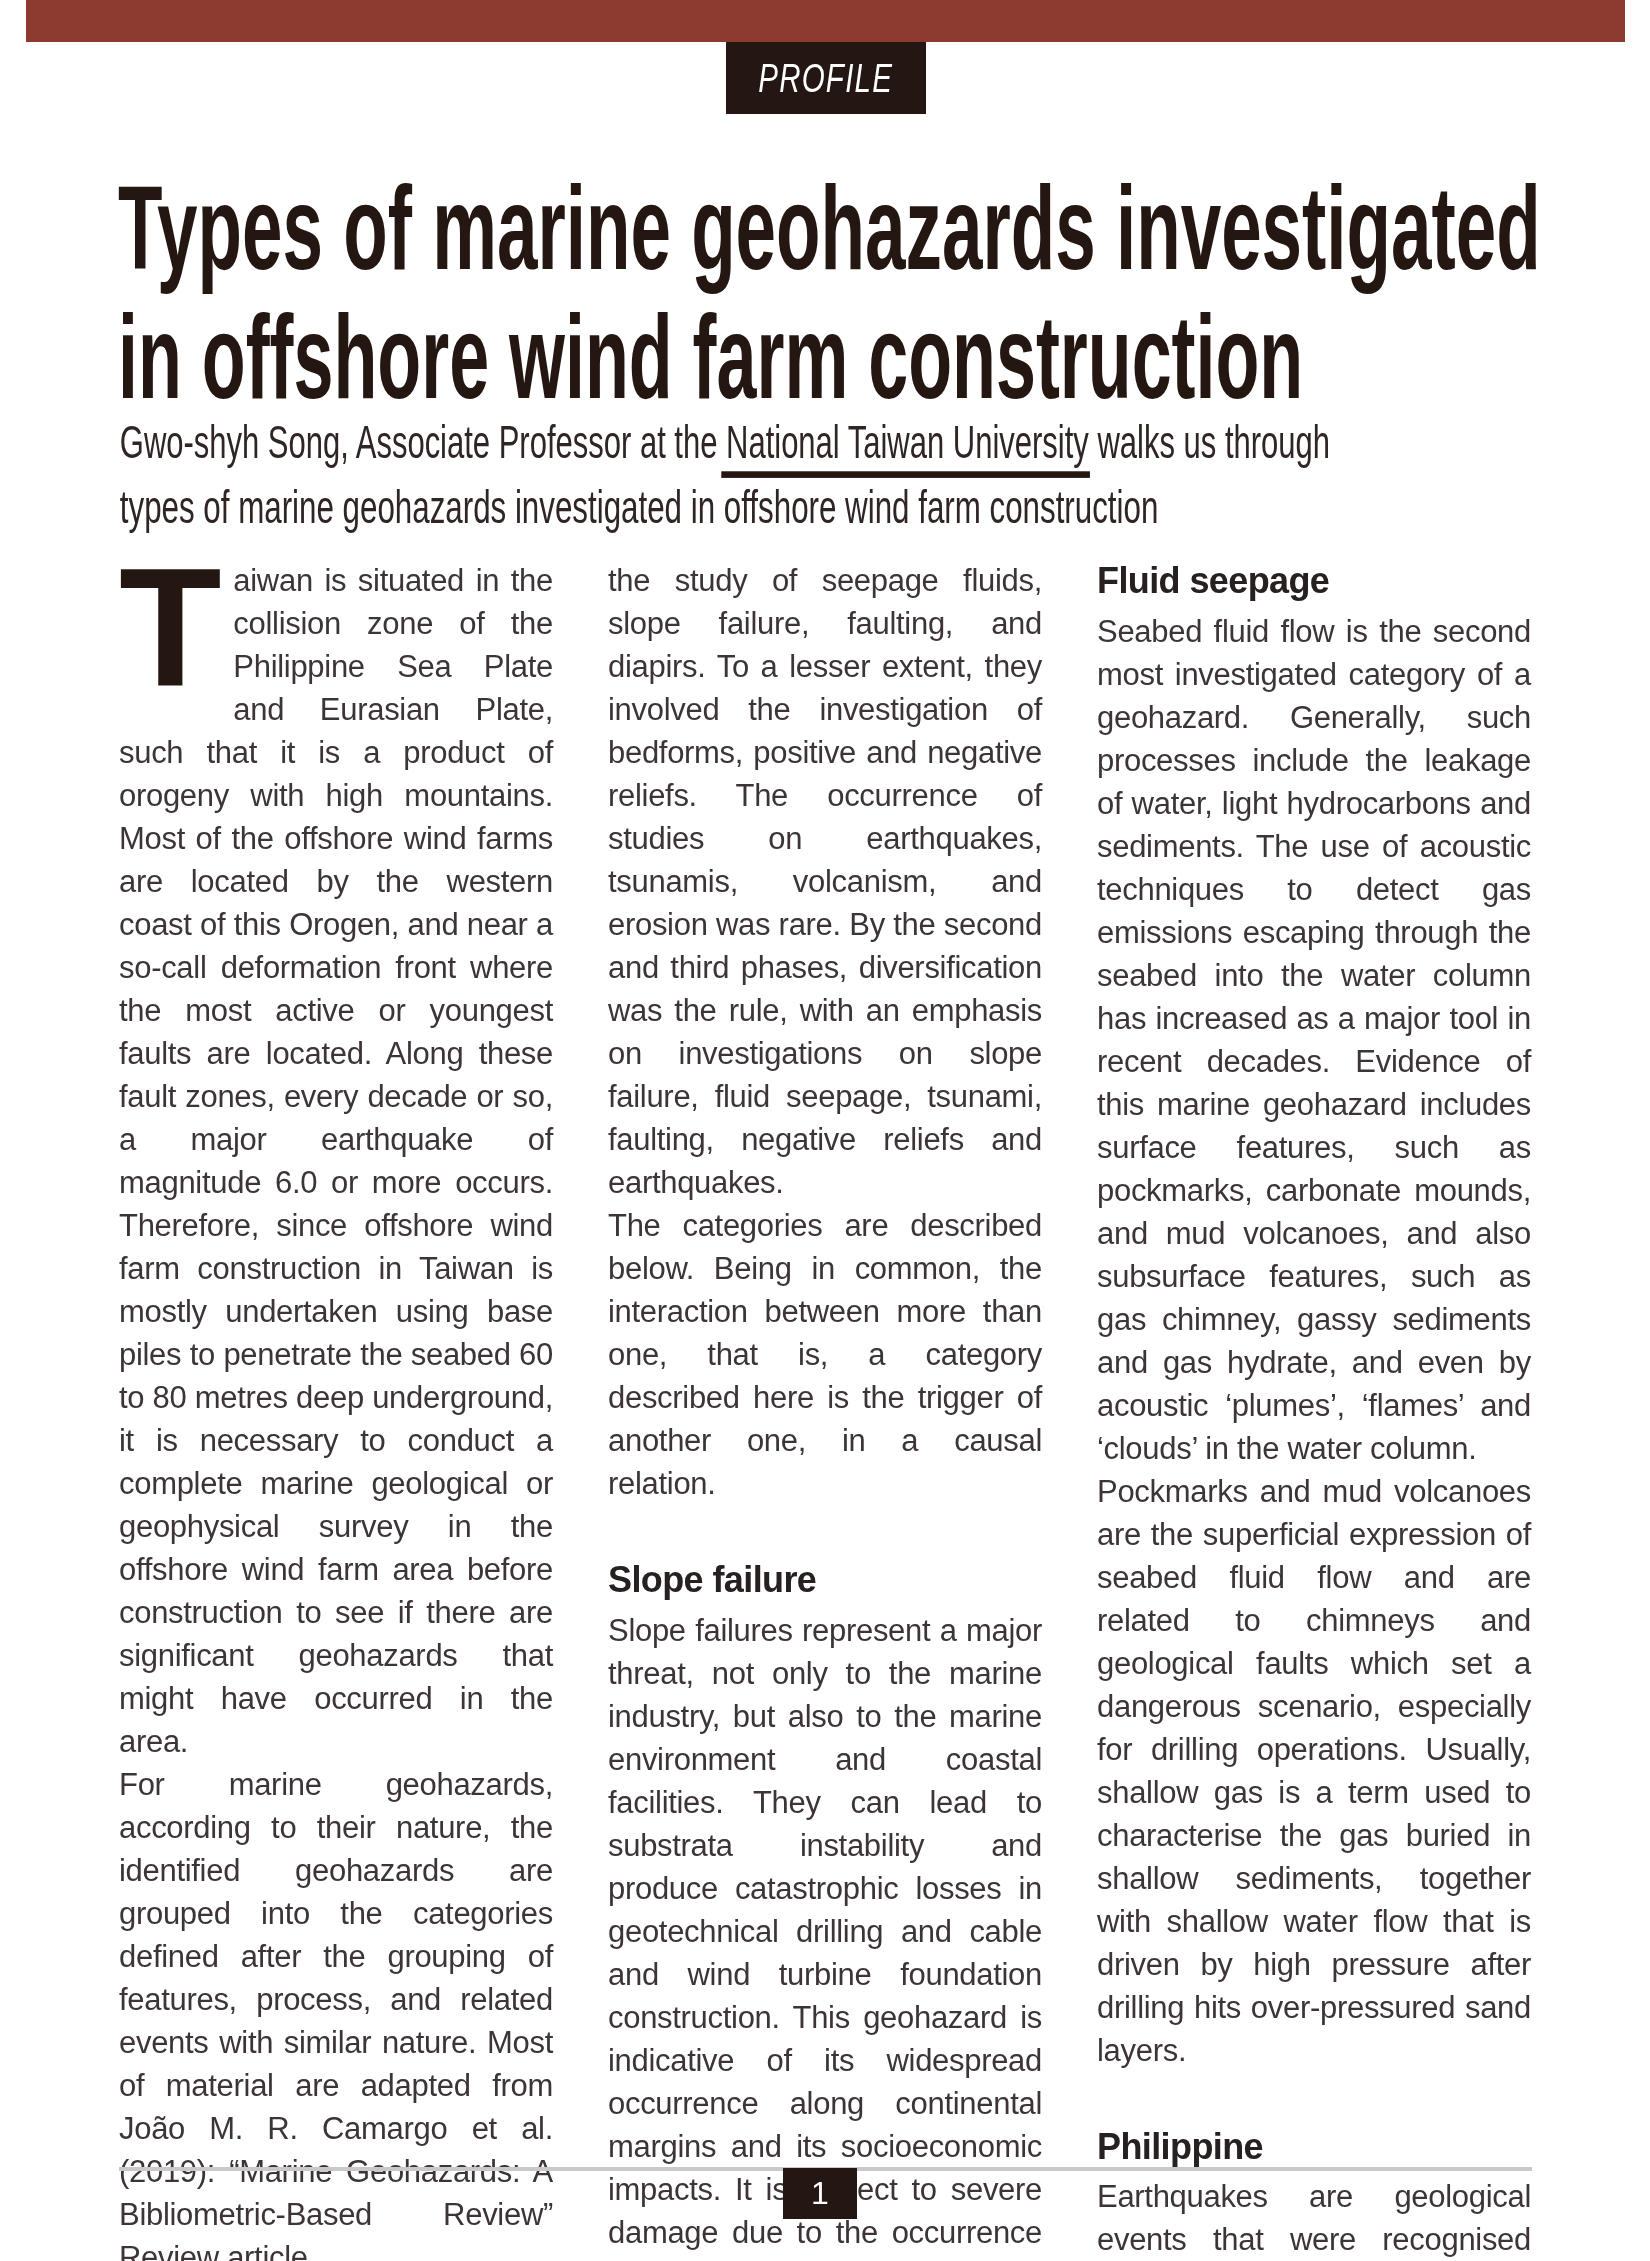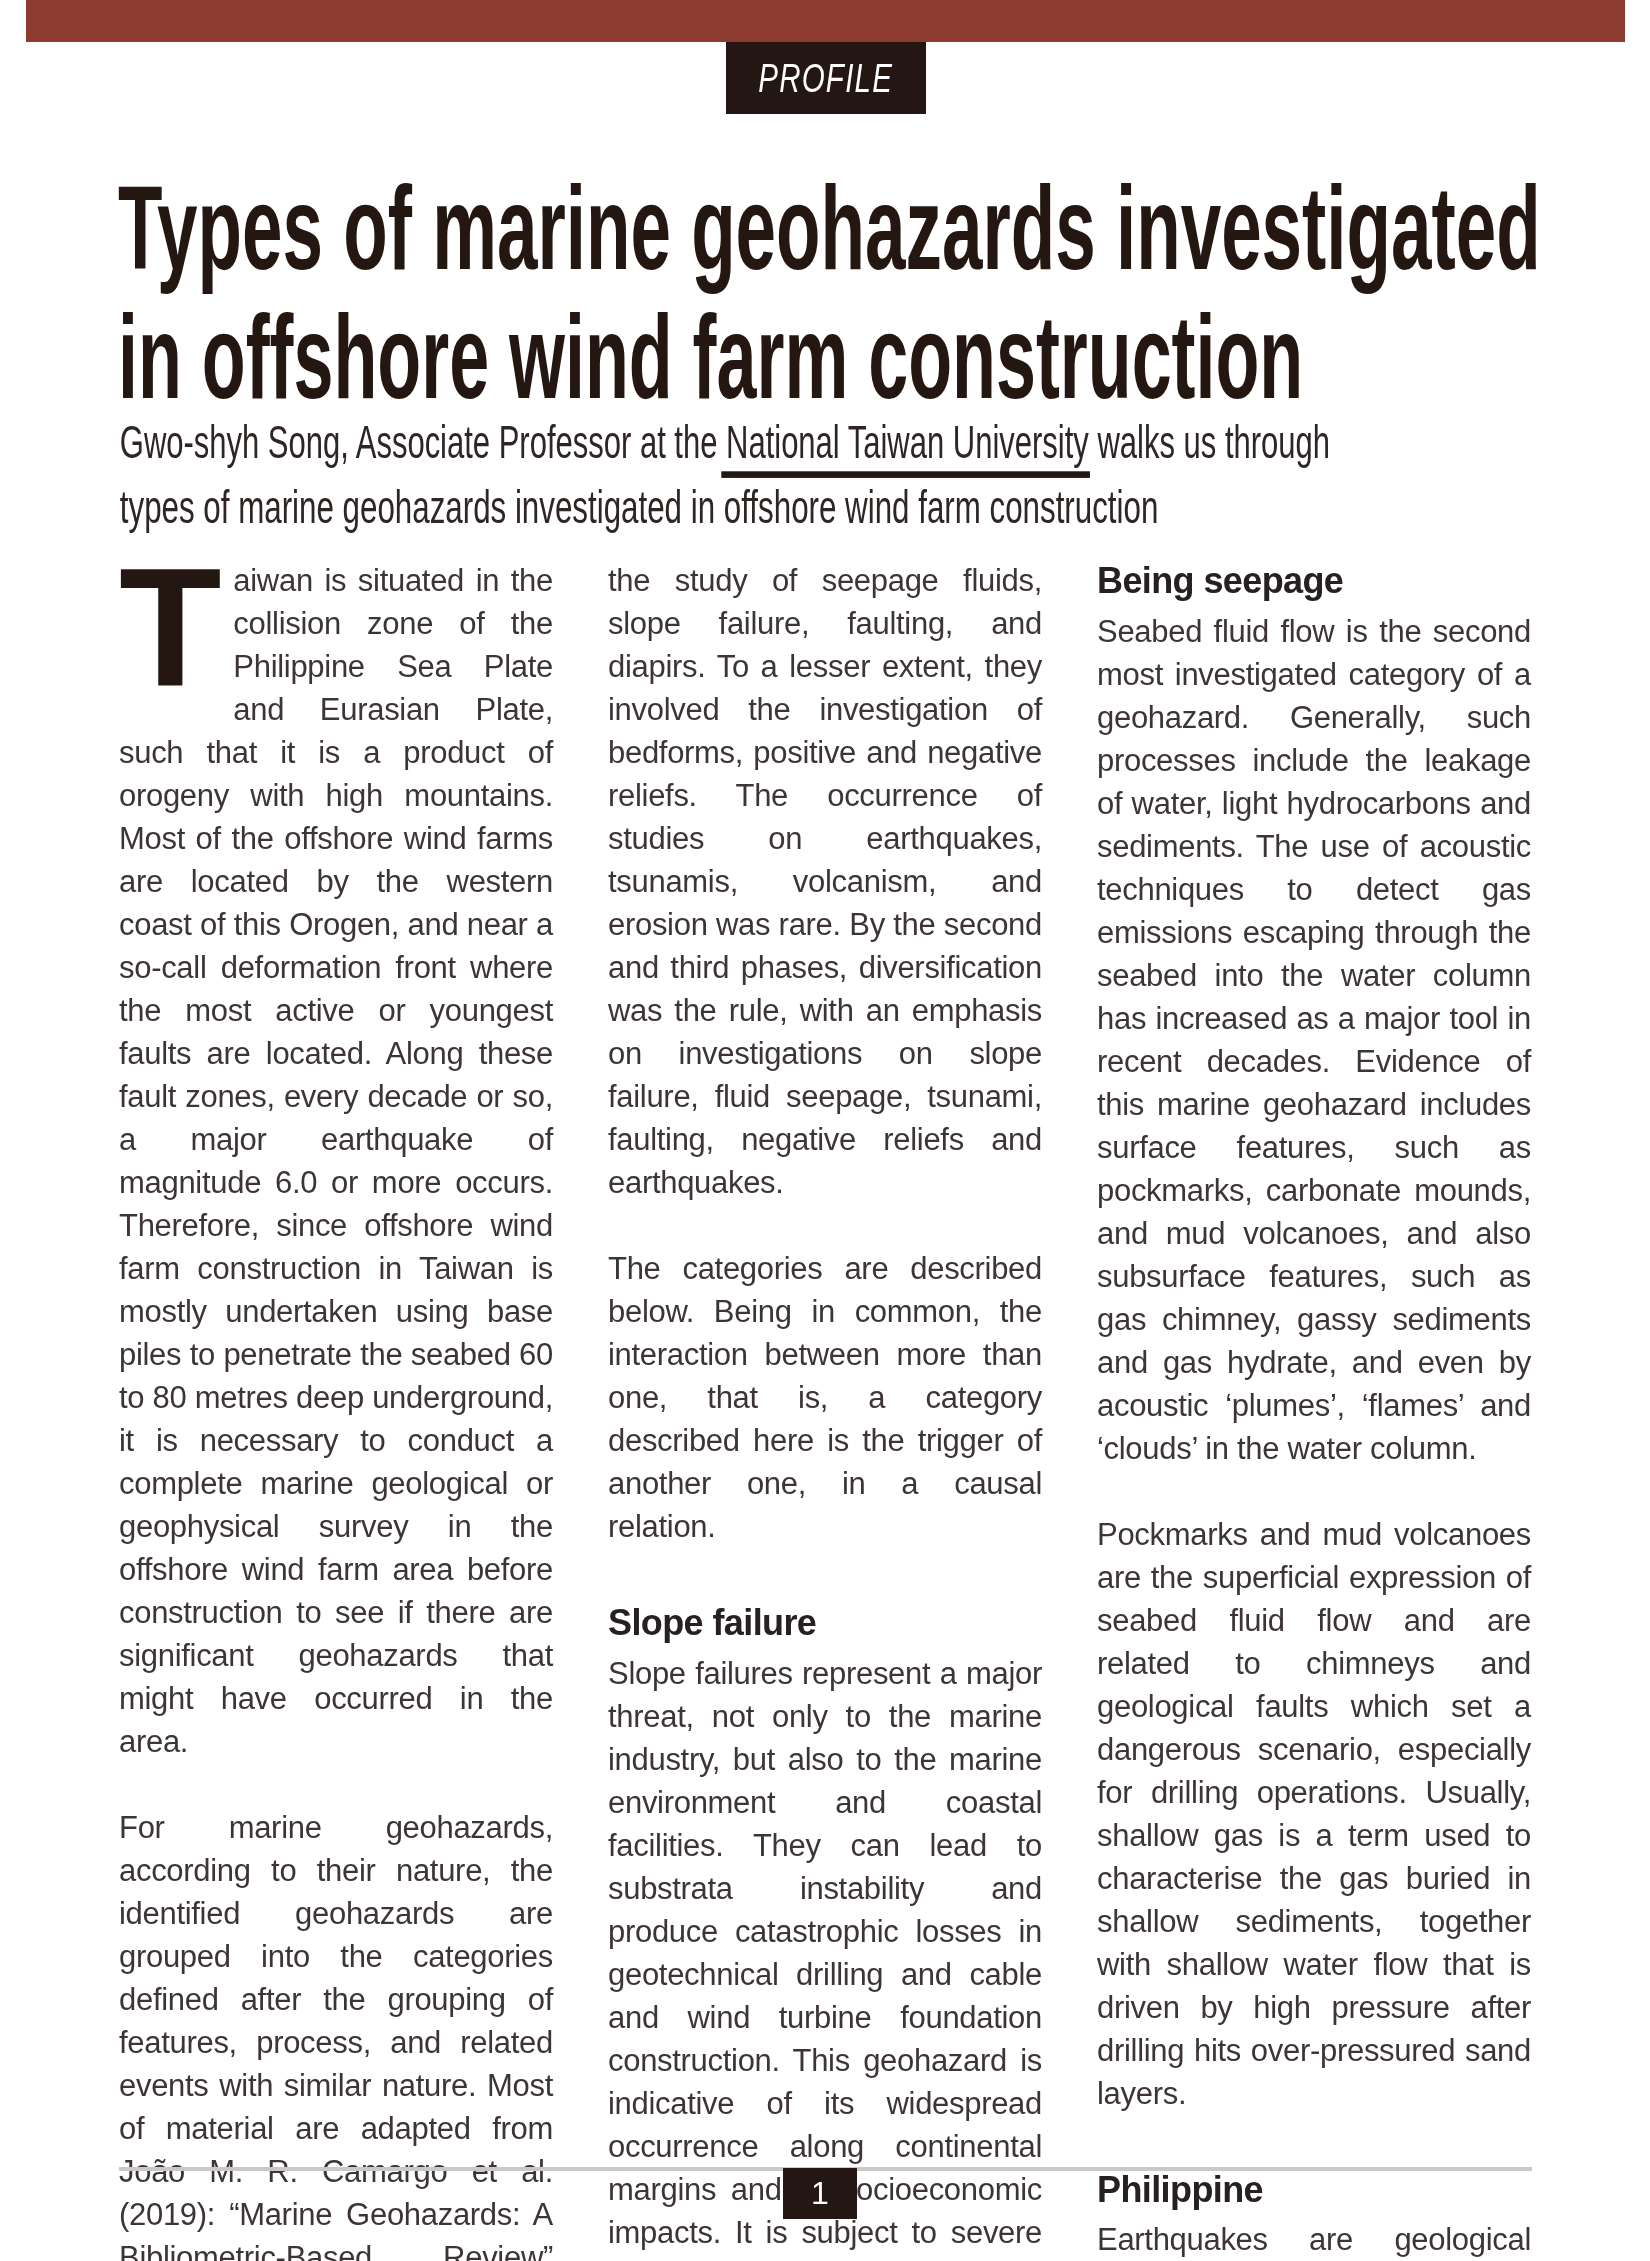--- a/index.html
+++ b/index.html
@@ -39,21 +39,21 @@
   #columns {
     position:absolute; left:119px; top:559px; width:1413px;
     display:flex; gap:55px; color:var(--body-text,#3d3436);
   }
   .col { width:434px; }
   .col p {
     margin:0; font-size:31px; line-height:43px; text-align:justify;
     letter-spacing:-0.3px;
   }
   .col p + p, .col h2 + p { margin-top:0; }
-  .col p.gap { margin-top:43px; }
+  .col p.gap { }
   .col h2 {
     margin:53px 0 7.7px 0; font-size:36px; line-height:43px; font-weight:800;
     color:var(--heading,#272020); letter-spacing:-0.6px; text-align:left;
   }
   .col h2.first { margin-top:0; }
   .dropcap {
     float:left; font-weight:900; color:var(--title,#241712);
     font-size:168px; line-height:130px; height:131px;
     margin:4.4px 12px 0 0; transform-origin:0 50%;
   }
@@ -99,21 +99,21 @@
     </div>
 
     <div class="col">
       <p>the study of seepage fluids, slope failure, faulting, and diapirs. To a lesser extent, they involved the investigation of bedforms, positive and negative reliefs. The occurrence of studies on earthquakes, tsunamis, volcanism, and erosion was rare. By the second and third phases, diversification was the rule, with an emphasis on investigations on slope failure, fluid seepage, tsunami, faulting, negative reliefs and earthquakes.</p>
       <p class="gap">The categories are described below. Being in common, the interaction between more than one, that is, a category described here is the trigger of another one, in a causal relation.</p>
       <h2>Slope failure</h2>
       <p>Slope failures represent a major threat, not only to the marine industry, but also to the marine environment and coastal facilities. They can lead to substrata instability and produce catastrophic losses in geotechnical drilling and cable and wind turbine foundation construction. This geohazard is indicative of its widespread occurrence along continental margins and its socioeconomic impacts. It is subject to severe damage due to the occurrence of submarine landslides. The main factors that contribute to the initiation of submarine landslides include rapid sedimentation rates, gas and gas hydrates, groundwater seepage, tectonic activity, volcanic activity and human activity.</p>
     </div>
 
     <div class="col">
-      <h2 class="first">Being seepage</h2>
+      <h2 class="first">Fluid seepage</h2>
       <p>Seabed fluid flow is the second most investigated category of a geohazard. Generally, such processes include the leakage of water, light hydrocarbons and sediments. The use of acoustic techniques to detect gas emissions escaping through the seabed into the water column has increased as a major tool in recent decades. Evidence of this marine geohazard includes surface features, such as pockmarks, carbonate mounds, and mud volcanoes, and also subsurface features, such as gas chimney, gassy sediments and gas hydrate, and even by acoustic ‘plumes’, ‘flames’ and ‘clouds’ in the water column.</p>
       <p class="gap">Pockmarks and mud volcanoes are the superficial expression of seabed fluid flow and are related to chimneys and geological faults which set a dangerous scenario, especially for drilling operations. Usually, shallow gas is a term used to characterise the gas buried in shallow sediments, together with shallow water flow that is driven by high pressure after drilling hits over-pressured sand layers.</p>
       <h2>Philippine</h2>
       <p>Earthquakes are geological events that were recognised even in ancient times, in all cultures, earthquakes are among the most damaging events caused by the Earth and pose a serious threat to lives and property in urban areas near major active faults on land or subduction zones offshore.</p>
     </div>
 
   </div>
 
   <div id="footer-rule"></div>
   <div id="page-number">

